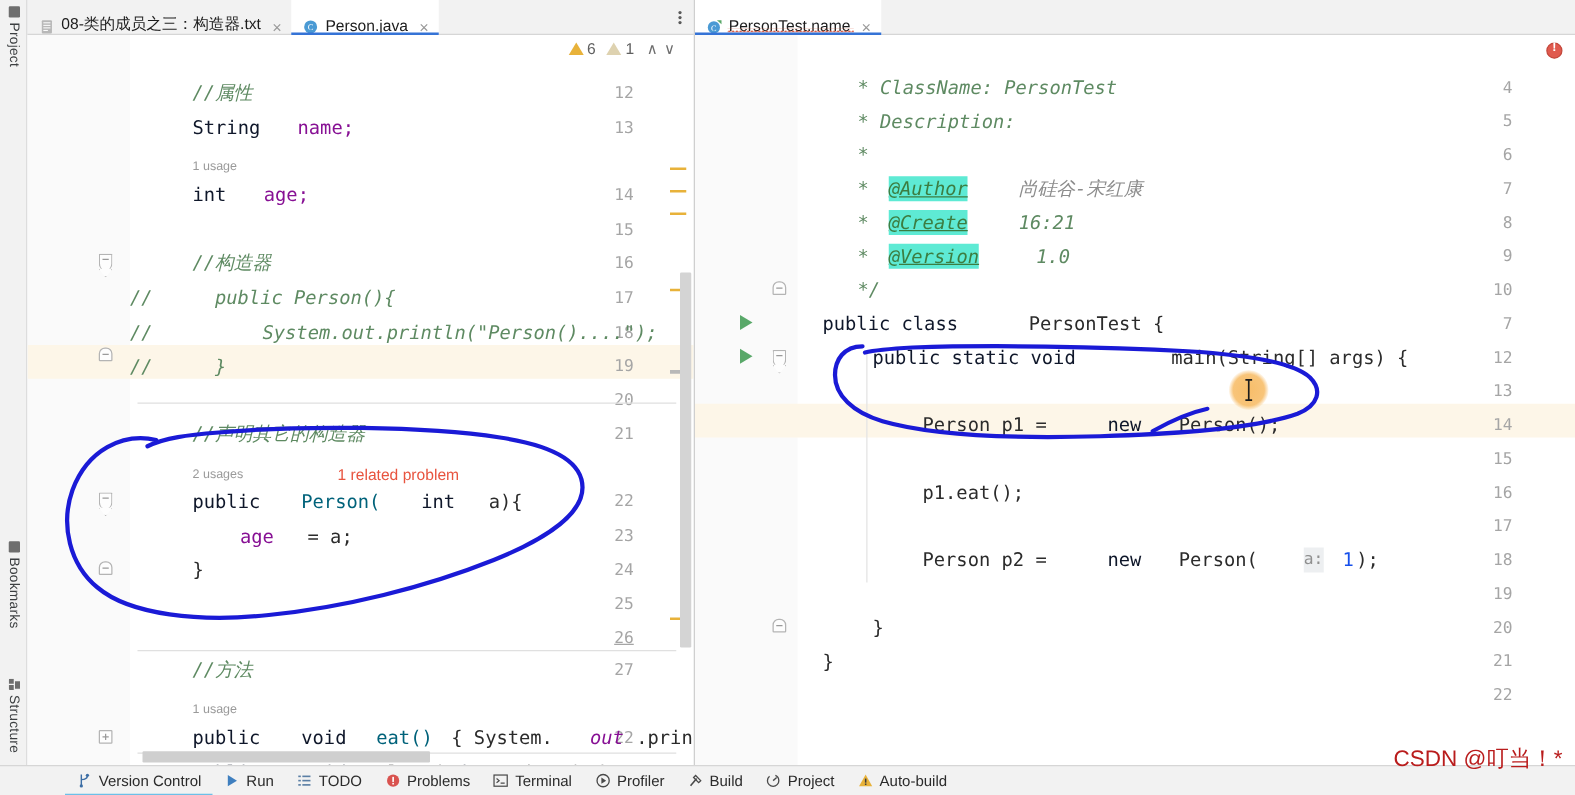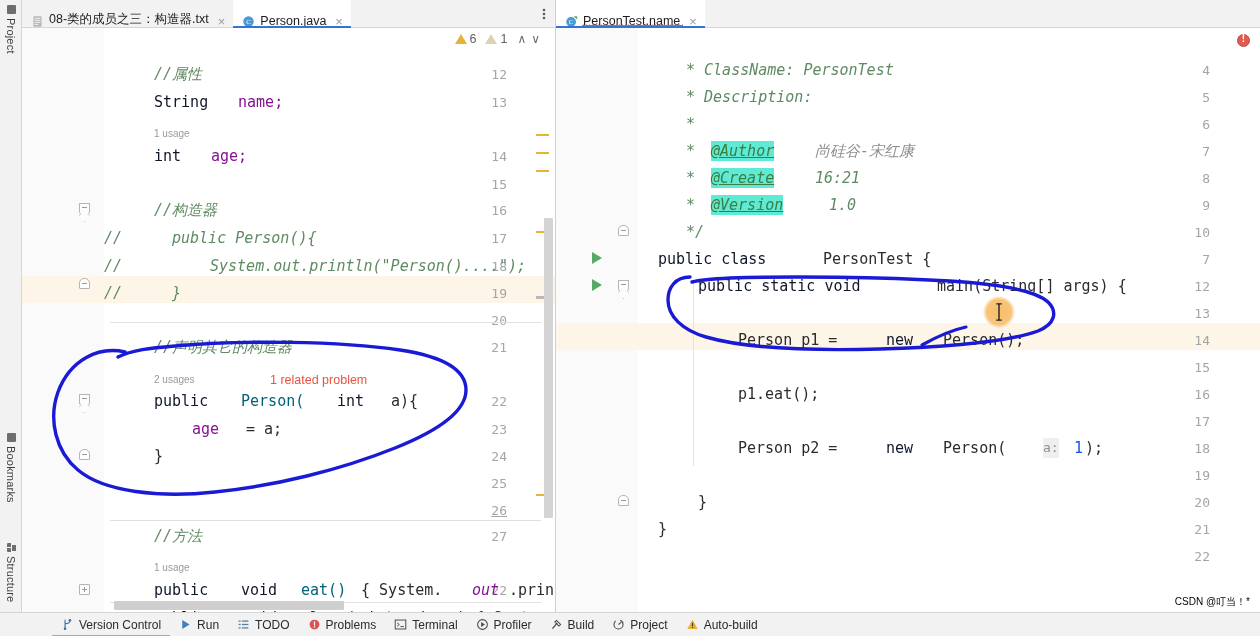--- a/index.html
+++ b/index.html
@@ -213,21 +213,21 @@
     display: flex; align-items: center; gap: 5px; padding: 0 9px; height: 23px;
     white-space: nowrap; position: relative;
   }
   .sbitem.active::after {
     content: ""; position: absolute; left: 0; right: 0; bottom: -1px;
     height: 2px; background: #6cc0e8;
   }
   .sbicon { width: 13px; height: 13px; flex: none; display: block; }
   .watermark {
     position: absolute; right: 10px; top: -18px;
-    font-size: 10px; color: #000000; white-space: nowrap;
+    font-size: 18px; color: #b91c1c; white-space: nowrap;
     font-family: "Liberation Sans", sans-serif;
   }
 </style>
 </head>
 <body>
 
 <div id="app">
 
   <div class="toolstrip">
     <div class="vtool top">

